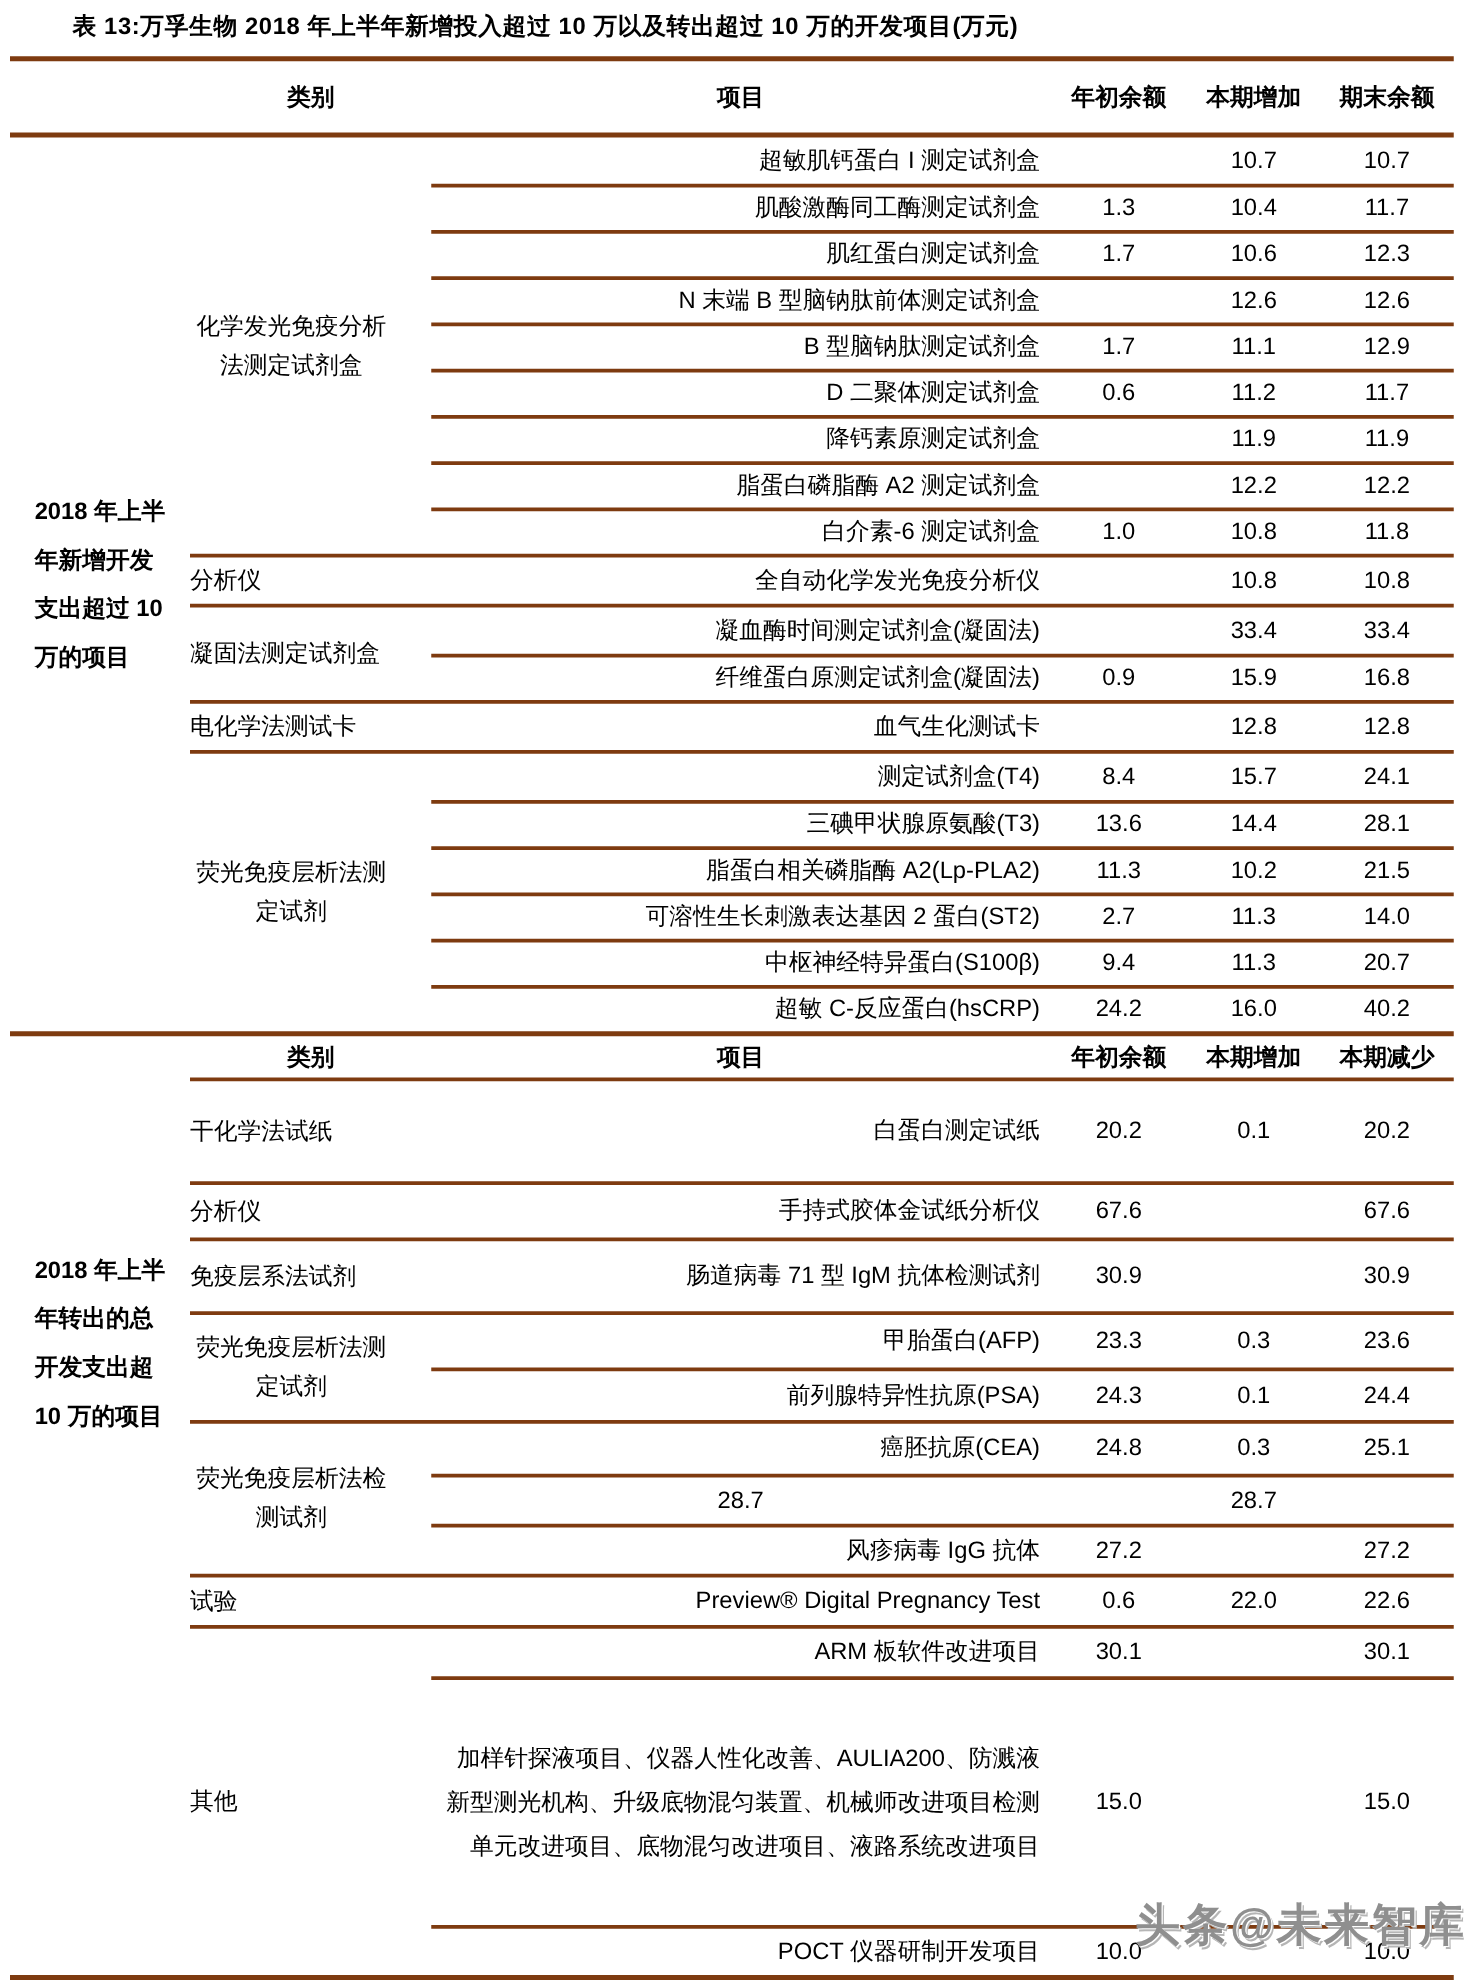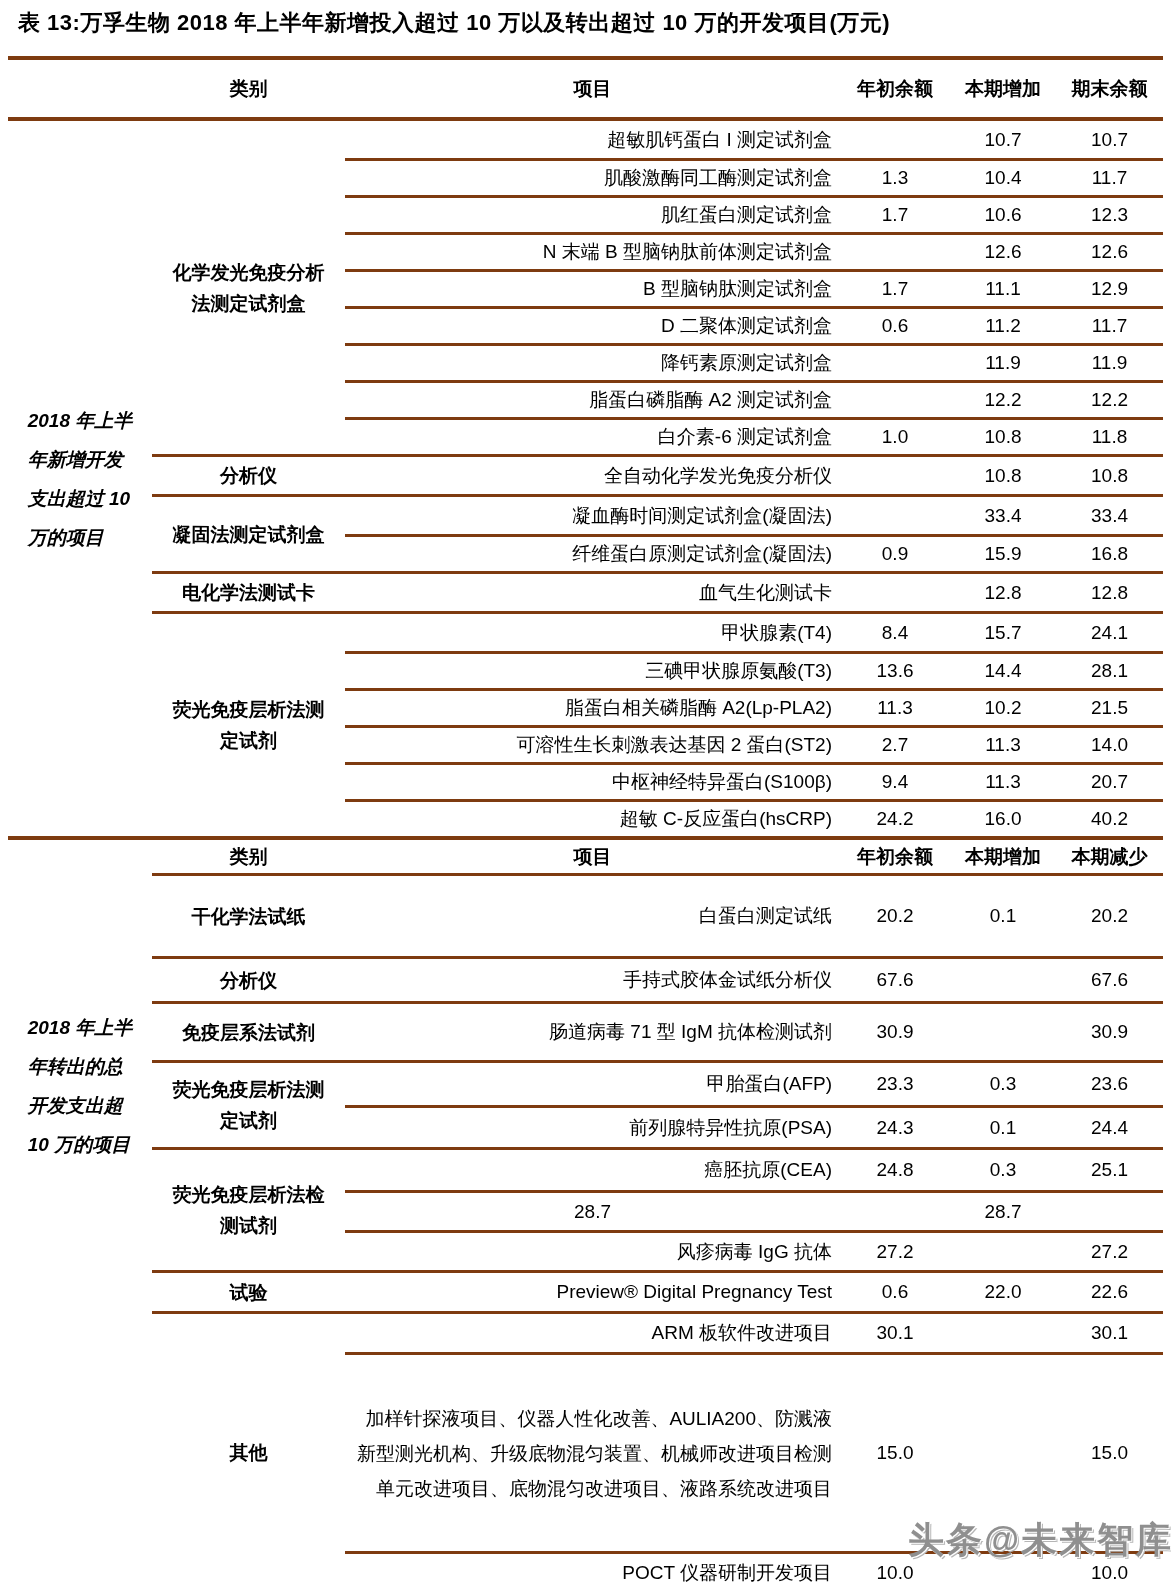--- a/index.html
+++ b/index.html
@@ -13,23 +13,24 @@
     width:1171px;height:1587px;
     background:#ffffff;
     color:var(--ink);
     font-family:"Liberation Sans","DejaVu Sans",sans-serif;
     overflow:hidden;position:relative;
   }
   .page{position:relative;width:1171px;height:1587px;}
 
   .doc-title{
     padding:8px 10px 0 18px;
-    font-size:22px;font-weight:bold;
+    font-size:19px;font-weight:bold;
     letter-spacing:0.5px;
-    height:56px;
+    height:45px;
+    margin-left:40px;
   }
 
   .tables-wrap{margin:0 8px;}
 
   section.table{border-top:4px solid var(--rule);}
   section.table.t2{border-bottom:4px solid var(--rule);}
 
   .thead{
     display:grid;
     grid-template-columns:144px 193px 495px 110px 106px 107px;
@@ -44,33 +45,32 @@
   .tbody{display:flex;position:relative;}
   .group-label{
     flex:0 0 144px;
     display:flex;align-items:center;justify-content:center;
     font-weight:bold;font-size:19px;
     text-align:left;
   }
   .group-label > div{
     white-space:pre-line;
     line-height:39px;
-    font-style:italic;
   }
   .t2 .group-label{align-items:flex-start;padding-top:135px;}
 
   .blocks{flex:1 1 auto;display:flex;flex-direction:column;}
   .t2 .blocks{border-top:3px solid var(--rule);}
   .block{display:flex;}
   .block:not(:first-child){border-top:3px solid var(--rule);}
 
   .cat{
     flex:0 0 193px;
-    display:flex;align-items:center;justify-content:center;
-    font-weight:bold;font-size:19px;text-align:center;
+    display:flex;align-items:center;justify-content:flex-start;
+    font-weight:normal;font-size:19px;text-align:center;
     line-height:31px;
   }
   .cat > span{display:inline-block;max-width:162px;}
 
   .rows{flex:1 1 auto;display:flex;flex-direction:column;}
   .row{
     display:grid;
     grid-template-columns:495px 110px 106px 107px;
     align-items:center;
   }
@@ -233,21 +233,21 @@
                   <div class="val">12.8</div>
                 </div>
               </div>
             </div>
             <div class="block">
               <div class="cat">
                 <span>荧光免疫层析法测定试剂</span>
               </div>
               <div class="rows">
                 <div class="row">
-                  <div class="proj"><span>甲状腺素(T4)</span></div>
+                  <div class="proj"><span>测定试剂盒(T4)</span></div>
                   <div class="val">8.4</div>
                   <div class="val">15.7</div>
                   <div class="val">24.1</div>
                 </div>
                 <div class="row">
                   <div class="proj"><span>三碘甲状腺原氨酸(T3)</span></div>
                   <div class="val">13.6</div>
                   <div class="val">14.4</div>
                   <div class="val">28.1</div>
                 </div>

